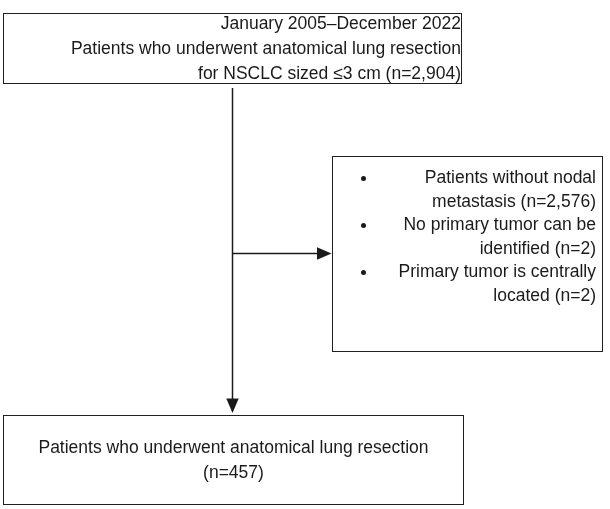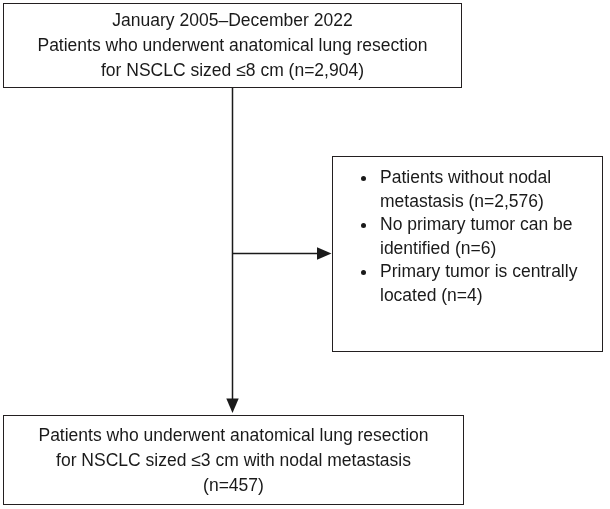--- a/index.html
+++ b/index.html
@@ -25,23 +25,24 @@
     display: flex;
     flex-direction: column;
     justify-content: center;
     text-align: center;
     font-size: 17.5px;
     line-height: 25px;
   }
 
   .box-top {
     left: 3px;
-    top: 3px;
+    top: 13px;
     width: 459px;
-    height: 85px;
+    height: 71px;
+    text-align: right;
   }
 
   .box-bottom {
     left: 3px;
     top: 415px;
     width: 461px;
     height: 90px;
   }
 
   .box-excluded {
@@ -55,20 +56,21 @@
   }
 
   .box-excluded ul {
     list-style: disc outside;
     padding-left: 31px;
     margin: 0;
   }
 
   .box-excluded li {
     padding-left: 2px;
+    text-align: right;
   }
 
   .arrow-layer {
     position: absolute;
     left: 0;
     top: 0;
     width: 610px;
     height: 509px;
     pointer-events: none;
   }
@@ -85,30 +87,29 @@
     </g>
     <g>
       <line x1="232.5" y1="253.5" x2="319" y2="253.5" stroke="#1a1a1a" stroke-width="1.5"></line>
       <polygon points="331.5,253.5 317,247.3 317,259.7" fill="#1a1a1a"></polygon>
     </g>
   </svg>
 
   <div class="box box-top box-center">
     <div>January 2005–December 2022</div>
     <div>Patients who underwent anatomical lung resection</div>
-    <div>for NSCLC sized ≤8 cm (n=2,904)</div>
+    <div>for NSCLC sized ≤3 cm (n=2,904)</div>
   </div>
 
   <div class="box box-excluded">
     <ul>
       <li>Patients without nodal metastasis (n=2,576)</li>
-      <li>No primary tumor can be identified (n=6)</li>
-      <li>Primary tumor is centrally located (n=4)</li>
+      <li>No primary tumor can be identified (n=2)</li>
+      <li>Primary tumor is centrally located (n=2)</li>
     </ul>
   </div>
 
   <div class="box box-bottom box-center">
     <div>Patients who underwent anatomical lung resection</div>
-    <div>for NSCLC sized ≤3 cm with nodal metastasis</div>
     <div>(n=457)</div>
   </div>
 
 </div>
 
 </body></html>

